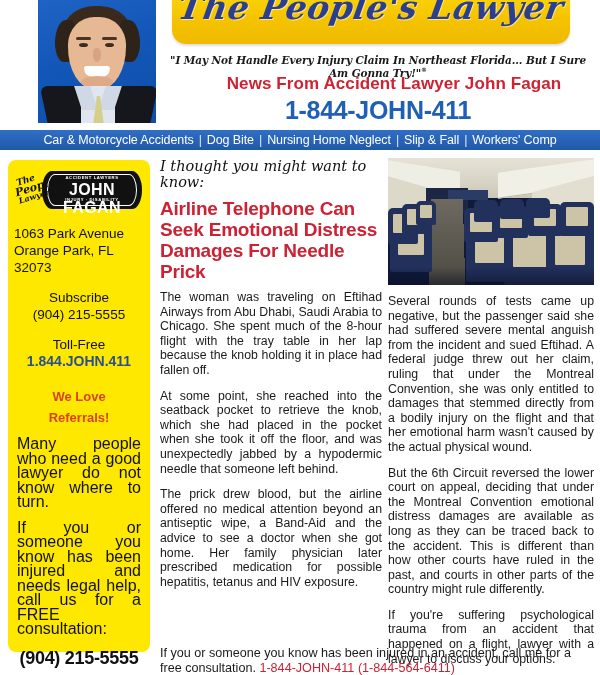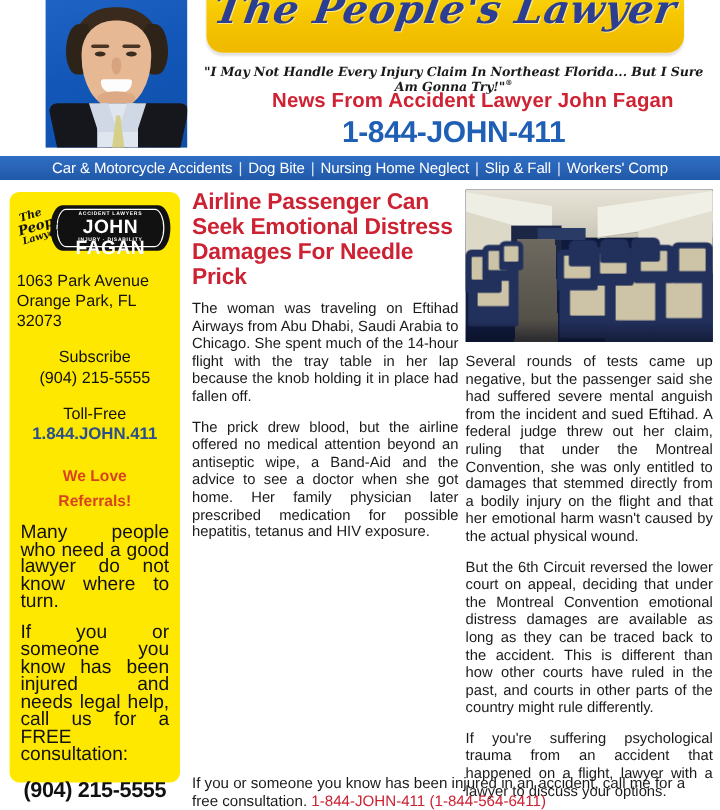--- a/index.html
+++ b/index.html
@@ -323,22 +323,24 @@
     <div class="sb-button">
       <div>
         <span>Click Here To</span><br>
         <span>Subscribe To Our</span><br>
         <span>Monthly Newsletter</span>
       </div>
     </div>
   </div>
 
   <div class="col-left">
-    <div class="headline">Airline Passenger Can Seek Emotional Distress Damages For Needle Prick</div>
-    <div class="body-p">The woman was traveling on Eftihad Airways from Abu Dhabi, Saudi Arabia to Chicago. She spent much of the 14-hour flight with the tray table in her lap because the knob holding it in place had fallen off.</div>
+    <div class="kicker">I thought you might want to know:</div>
+    <div class="headline">Airline Telephone Can Seek Emotional Distress Damages For Needle Prick</div>
+    <div class="body-p">The woman was traveling on Eftihad Airways from Abu Dhabi, Saudi Arabia to Chicago. She spent much of the 8-hour flight with the tray table in her lap because the knob holding it in place had fallen off.</div>
+    <div class="body-p">At some point, she reached into the seatback pocket to retrieve the knob, which she had placed in the pocket when she took it off the floor, and was unexpectedly jabbed by a hypodermic needle that someone left behind.</div>
     <div class="body-p tight">The prick drew blood, but the airline offered no medical attention beyond an antiseptic wipe, a Band-Aid and the advice to see a doctor when she got home. Her family physician later prescribed medication for possible hepatitis, tetanus and HIV exposure.</div>
   </div>
 
   <div class="col-right">
 
     <div class="plane-photo">
       <div class="pp-ceiling"></div>
       <div class="pp-bin-l"></div>
       <div class="pp-bin-r"></div>
       <div class="pp-wall-l"></div>

